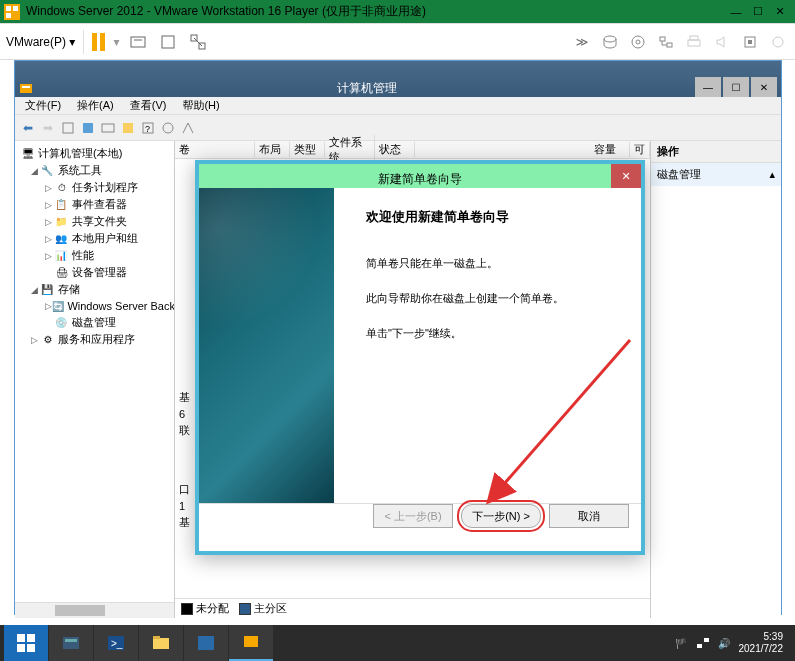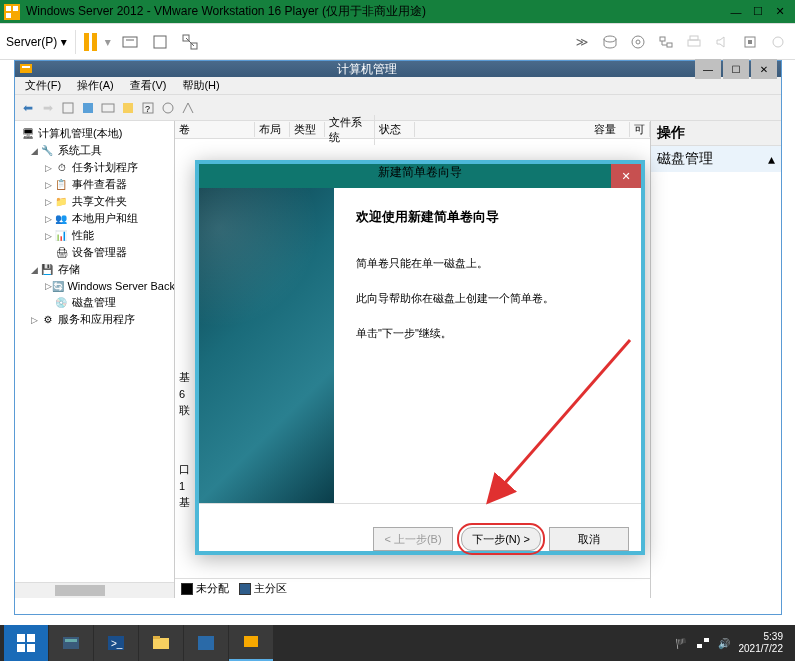--- a/index.html
+++ b/index.html
@@ -17,21 +17,21 @@
 .vmware-toolbar .pause-icon { display: flex; gap: 3px; }
 .vmware-toolbar .pause-icon span { width: 5px; height: 18px; background: #f7a800; }
 .vmware-toolbar .tool-icon { width: 22px; height: 22px; display: flex; align-items: center; justify-content: center; color: #666; cursor: pointer; }
 .vmware-toolbar .right-tools { margin-left: auto; display: flex; gap: 6px; }
 
 
 .guest-area { position: absolute; top: 60px; left: 14px; width: 768px; height: 555px; background: #000; }
 
 
 .mgmt-window { position: absolute; top: 0; left: 0; right: 0; bottom: 0; background: #fff; border: 1px solid #5a9bd5; }
-.mgmt-titlebar { height: 16px; background: linear-gradient(#4a6a8a, #3a5a7a); color: #fff; display: flex; align-items: center; font-size: 12px; padding: 0 4px; }
+.mgmt-titlebar { height: 36px; background: linear-gradient(#4a6a8a, #3a5a7a); color: #fff; display: flex; align-items: flex-end; font-size: 12px; padding: 0 4px; }
 .mgmt-titlebar .mgmt-icon { width: 16px; height: 16px; margin-right: 6px; }
 .mgmt-titlebar .mgmt-title { flex: 1; text-align: center; }
 .mgmt-titlebar .mgmt-winbtns { display: flex; }
 .mgmt-titlebar .mgmt-winbtn { width: 26px; height: 20px; background: #c0c0c0; color: #000; display: flex; align-items: center; justify-content: center; margin-left: 2px; font-size: 10px; cursor: pointer; }
 
 .mgmt-menubar { height: 18px; background: #f0f0f0; display: flex; align-items: center; font-size: 11px; padding: 0 4px; gap: 4px; border-bottom: 1px solid #ddd; }
 .mgmt-menubar span { padding: 2px 6px; cursor: pointer; }
 
 .mgmt-toolbar { height: 26px; background: #f0f0f0; display: flex; align-items: center; padding: 0 4px; gap: 2px; border-bottom: 1px solid #ddd; }
 .mgmt-toolbar .tb-icon { width: 18px; height: 18px; display: flex; align-items: center; justify-content: center; font-size: 12px; cursor: pointer; }
@@ -51,35 +51,35 @@
 
 .center-panel { flex: 1; background: #fff; font-size: 11px; position: relative; border-right: 1px solid #ccc; }
 .col-headers { height: 18px; background: #f7f7f7; border-bottom: 1px solid #ddd; display: flex; font-size: 11px; align-items: center; }
 .col-headers span { padding: 0 4px; border-right: 1px solid #ddd; }
 .disk-bottom { position: absolute; bottom: 0; left: 0; right: 0; height: 20px; background: #fff; border-top: 1px solid #ddd; display: flex; align-items: center; padding: 0 6px; font-size: 11px; gap: 10px; }
 .legend-box { width: 12px; height: 12px; border: 1px solid #333; display: inline-block; margin-right: 3px; vertical-align: middle; }
 .legend-box.unalloc { background: #000; }
 .legend-box.primary { background: #2e5c8a; }
 
 
-.actions-panel { width: 130px; background: #fff; font-size: 14px; }
+.actions-panel { width: 130px; background: #fff; font-size: 11px; }
 .actions-header { background: #f0f0f0; padding: 3px 6px; font-weight: bold; border-bottom: 1px solid #ddd; }
 .actions-item { padding: 4px 6px; cursor: pointer; display: flex; align-items: center; justify-content: space-between; }
 
 
 .wizard { position: absolute; top: 160px; left: 195px; width: 450px; height: 395px; background: #fff; border: 4px solid #4db8d8; box-shadow: 0 4px 20px rgba(0,0,0,0.3); z-index: 100; }
-.wizard-titlebar { height: 24px; background: #0f766e; display: flex; align-items: flex-start; justify-content: center; font-size: 12px; color: #000; position: relative; }
+.wizard-titlebar { height: 24px; background: #86efac; display: flex; align-items: flex-end; justify-content: center; font-size: 12px; color: #000; position: relative; }
 .wizard-close { position: absolute; right: 0; top: 0; width: 30px; height: 24px; background: #c75050; color: #fff; display: flex; align-items: center; justify-content: center; cursor: pointer; font-size: 11px; }
 .wizard-body { display: flex; height: calc(100% - 24px - 48px); }
 .wizard-sidebar { width: 135px; background: linear-gradient(135deg, #0a3d4a 0%, #1a6b7a 40%, #2a8090 70%, #0a3d4a 100%); position: relative; overflow: hidden; }
 .wizard-sidebar::before { content: ''; position: absolute; width: 200px; height: 200px; border-radius: 50%; background: radial-gradient(circle, rgba(255,255,255,0.15), transparent 70%); top: -60px; left: -80px; }
-.wizard-content { flex: 1; padding: 20px 22px; font-size: 12px; }
+.wizard-content { flex: 1; padding: 20px 32px; font-size: 12px; }
 .wizard-content h3 { font-size: 13px; font-weight: bold; margin-bottom: 30px; }
 .wizard-content p { margin-bottom: 20px; font-size: 11px; }
-.wizard-buttons { height: 48px; border-top: 1px solid #ddd; display: flex; align-items: flex-end; justify-content: flex-end; padding: 0 12px; gap: 8px; }
+.wizard-buttons { height: 48px; border-top: 1px solid #ddd; display: flex; align-items: flex-start; justify-content: flex-end; padding: 0 12px; gap: 8px; }
 .wizard-btn { min-width: 80px; height: 24px; background: #efefef; border: 1px solid #aaa; font-size: 11px; cursor: pointer; padding: 0 10px; }
 .wizard-btn:disabled { color: #999; }
 .wizard-btn.highlight { outline: 2px solid #e03030; outline-offset: 2px; border-radius: 11px; }
 
 
 .red-arrow { position: absolute; z-index: 200; pointer-events: none; }
 
 
 .win-taskbar { position: absolute; bottom: 0; left: 0; right: 0; height: 36px; background: #2b2b2b; display: flex; align-items: center; padding: 0 4px; }
 .win-taskbar .start-btn { width: 44px; height: 36px; background: #1a6bb8; display: flex; align-items: center; justify-content: center; cursor: pointer; }
@@ -100,21 +100,21 @@
         <rect y="7" width="5" height="5" fill="#fff"></rect>
       </svg>
   </span>
   <span class="title">Windows Server 2012 - VMware Workstation 16 Player (仅用于非商业用途)</span>
   <span class="winbtn">—</span>
   <span class="winbtn">☐</span>
   <span class="winbtn">✕</span>
 </div>
 
 <div class="vmware-toolbar">
-  <span><span>Server(P)</span> ▾</span>
+  <span><span>VMware(P)</span> ▾</span>
   <span class="sep"></span>
   <span class="pause-icon">
       <span></span>
       <span></span>
     </span>
   <span style="color:#999">▾</span>
   <span class="tool-icon">
       <svg width="16" height="16" viewBox="0 0 16 16">
         <rect x="1" y="3" width="14" height="10" fill="none" stroke="#666"></rect>
         <line x1="4" y1="6" x2="12" y2="6" stroke="#666"></line>

